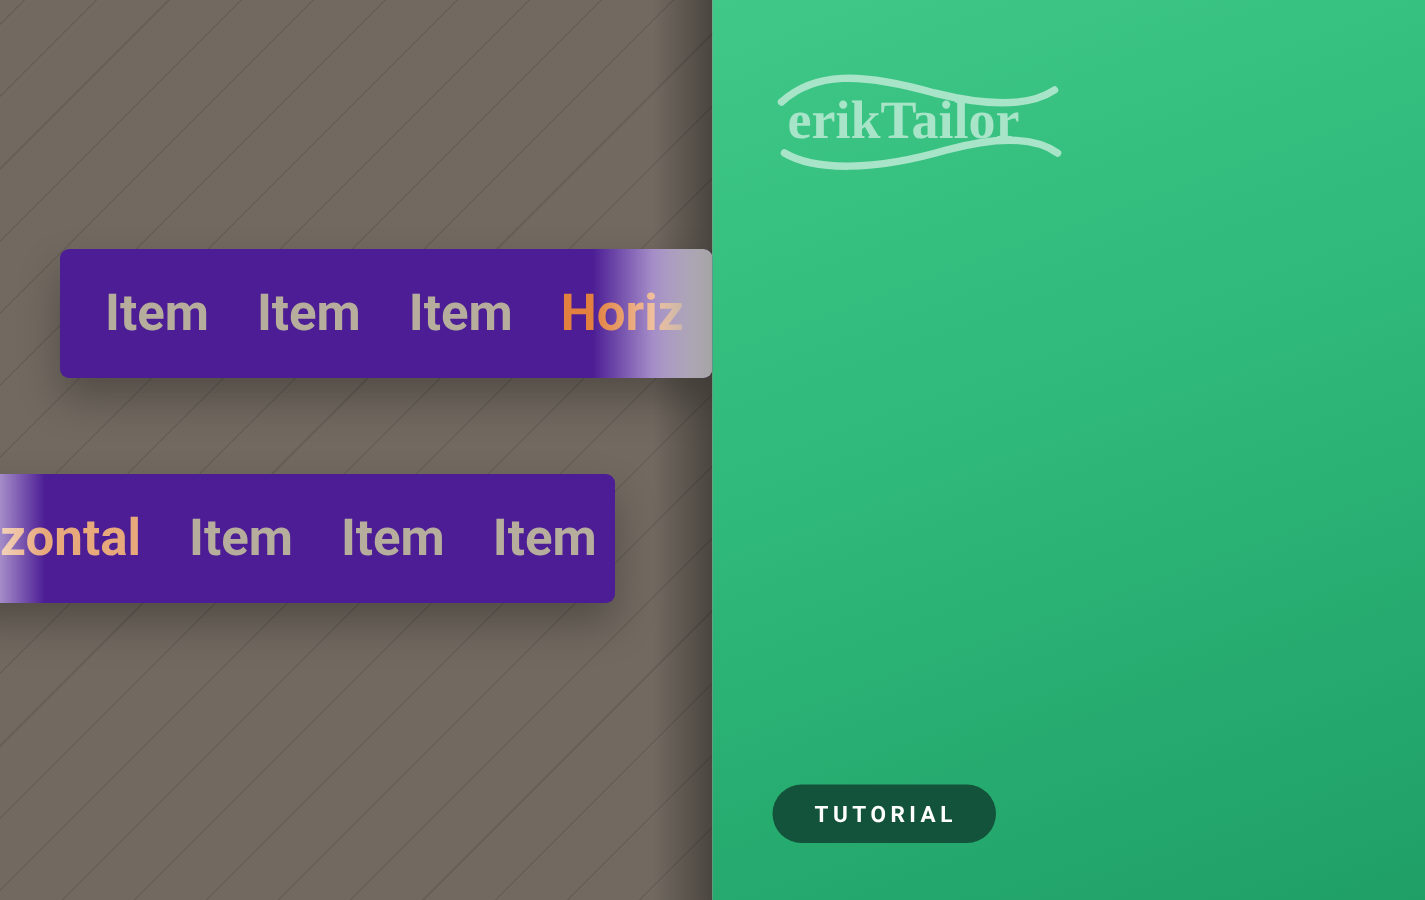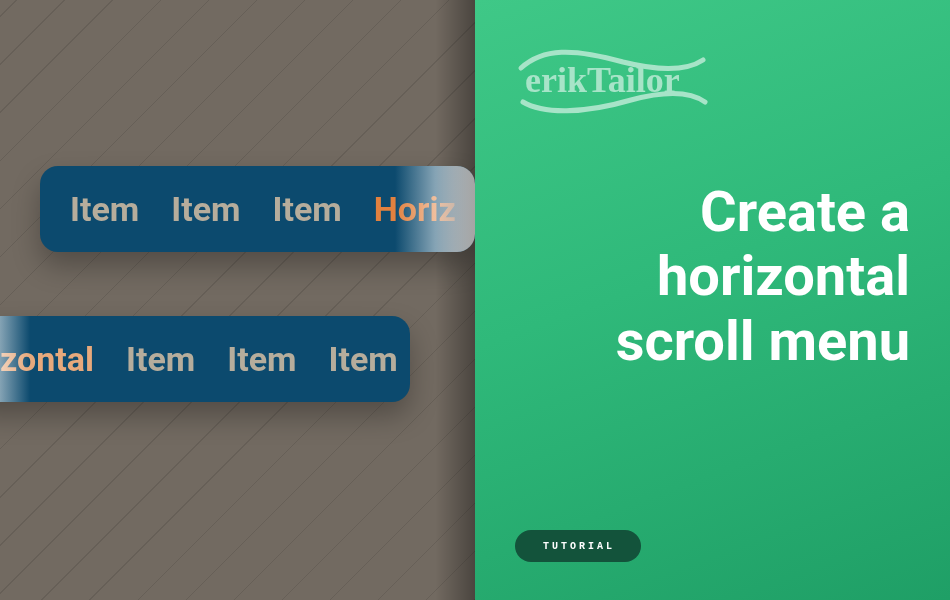--- a/index.html
+++ b/index.html
@@ -59,34 +59,33 @@
     line-height: 1.15;
     font-weight: 700;
   }
 
   
   .badge {
     position: absolute;
     left: 40px; bottom: 38px;
     background: #13533b;
     color: #ffffff;
-    font-size: 10px;
+    font-size: 15px;
     letter-spacing: 3px;
     font-weight: 700;
     padding: 11px 26px 10px 28px;
     border-radius: 999px;
-    font-family: Liberation Mono, monospace;
   }
 
   
   .menu-bar {
     position: absolute;
     height: 86px;
-    background: #0c4a6e;
-    border-radius: 18px;
+    background: #4c1d95;
+    border-radius: 6px;
     box-shadow: 0 14px 28px rgba(0,0,0,0.28);
     display: flex;
     align-items: center;
     gap: 32px;
     padding: 0 30px;
     font-weight: 700;
     font-size: 34px;
     white-space: nowrap;
     overflow: hidden;
   }
@@ -145,18 +144,17 @@
     <div class="logo">
       <svg width="200" height="78" viewBox="0 0 200 78">
         <g fill="none" stroke="#a7e4c8" stroke-width="5" stroke-linecap="round" stroke-linejoin="round">
           <path d="M8 26 C 30 6, 60 6, 110 20 C 150 30, 175 28, 190 18"></path>
           <path d="M10 60 C 30 72, 70 72, 118 58 C 155 48, 178 50, 192 60"></path>
         </g>
         <text x="12" y="50" font-family="cursive" font-size="36" font-weight="700" fill="#a7e4c8">erikTailor</text>
       </svg>
     </div>
 
-    <div class="title">Create a horizontal scroll menu</div>
 
     <div class="badge">TUTORIAL</div>
   </div>
 
 </div>
 
 </body></html>

